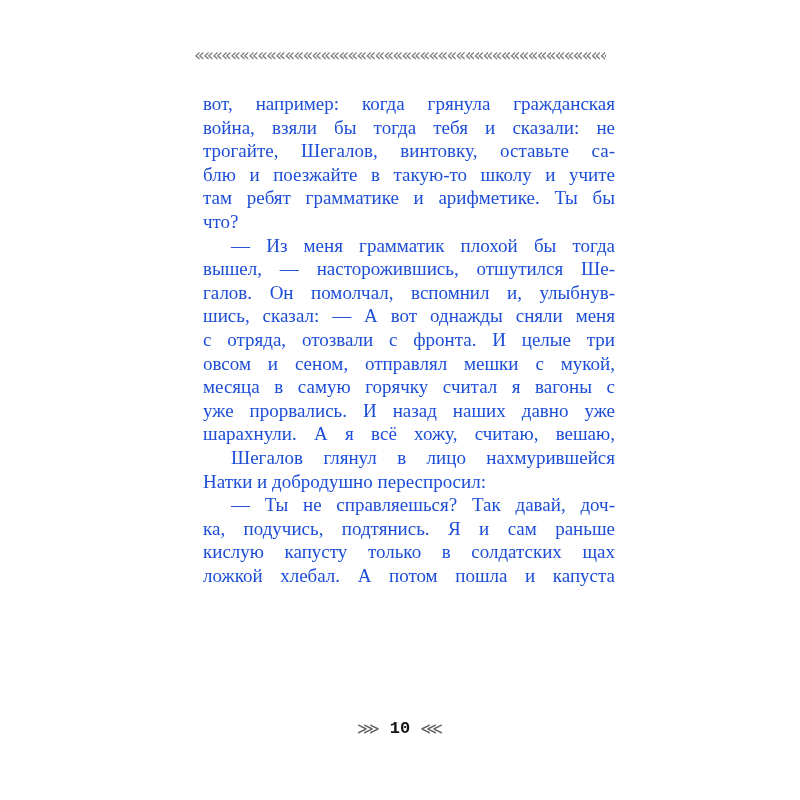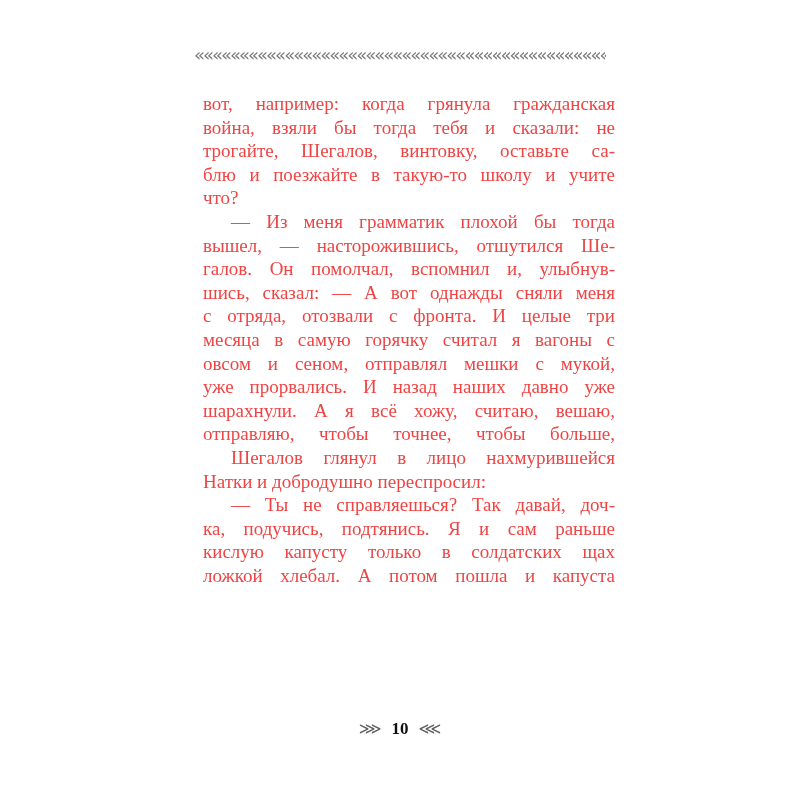--- a/index.html
+++ b/index.html
@@ -32,21 +32,21 @@
     user-select: none;
   }
   .text-body {
     position: absolute;
     top: 92px;
     left: 203px;
     width: 412px;
     font-family: "Liberation Serif", "DejaVu Serif", serif;
     font-size: 19px;
     line-height: 23.6px;
-    color: #ef4444;
+    color: #1d4ed8;
   }
   .line {
     text-align: justify;
     text-align-last: justify;
   }
   .line.last {
     text-align-last: left;
   }
   .line.indent {
     text-indent: 28px;
@@ -63,49 +63,49 @@
   }
   .footer-arrow {
     color: #5f5f5f;
     font-family: "DejaVu Sans", sans-serif;
     font-size: 16px;
     line-height: 24px;
     user-select: none;
   }
   .page-number {
     color: #111111;
-    font-family: Liberation Serif, serif;
+    font-family: Liberation Mono, monospace;
     font-weight: bold;
     font-size: 17px;
     line-height: 24px;
   }
 </style>
 </head>
 <body>
 
 <div class="page">
 
   <div class="ornament">««««««««««««««««««««««««««««««««««««««««««««««««««««««««««</div>
 
   <div class="text-body">
       <div class="line">вот, например: когда грянула гражданская</div>
       <div class="line">война, взяли бы тогда тебя и сказали: не</div>
       <div class="line">трогайте, Шегалов, винтовку, оставьте са-</div>
       <div class="line">блю и поезжайте в такую-то школу и учите</div>
+      <div class="line">там ребят грамматике и арифметике. Ты бы</div>
       <div class="line last">что?</div>
       <div class="line indent">— Из меня грамматик плохой бы тогда</div>
       <div class="line">вышел, — насторожившись, отшутился Ше-</div>
       <div class="line">галов. Он помолчал, вспомнил и, улыбнув-</div>
       <div class="line">шись, сказал: — А вот однажды сняли меня</div>
       <div class="line">с отряда, отозвали с фронта. И целые три</div>
+      <div class="line">овсом и сеном, отправлял мешки с мукой,</div>
       <div class="line">месяца в самую горячку считал я вагоны с</div>
-      <div class="line">овсом и сеном, отправлял мешки с мукой,</div>
       <div class="line">уже прорвались. И назад наших давно уже</div>
       <div class="line">шарахнули. А я всё хожу, считаю, вешаю,</div>
-      <div class="line">отправляю, чтобы точнее, чтобы больше,</div>
       <div class="line indent">Шегалов глянул в лицо нахмурившейся</div>
       <div class="line last">Натки и добродушно переспросил:</div>
       <div class="line indent">— Ты не справляешься? Так давай, доч-</div>
       <div class="line">ка, подучись, подтянись. Я и сам раньше</div>
       <div class="line">кислую капусту только в солдатских щах</div>
       <div class="line">ложкой хлебал. А потом пошла и капуста</div>
     </div>
 
   <div class="footer">
     <span class="footer-arrow">⋙</span>

